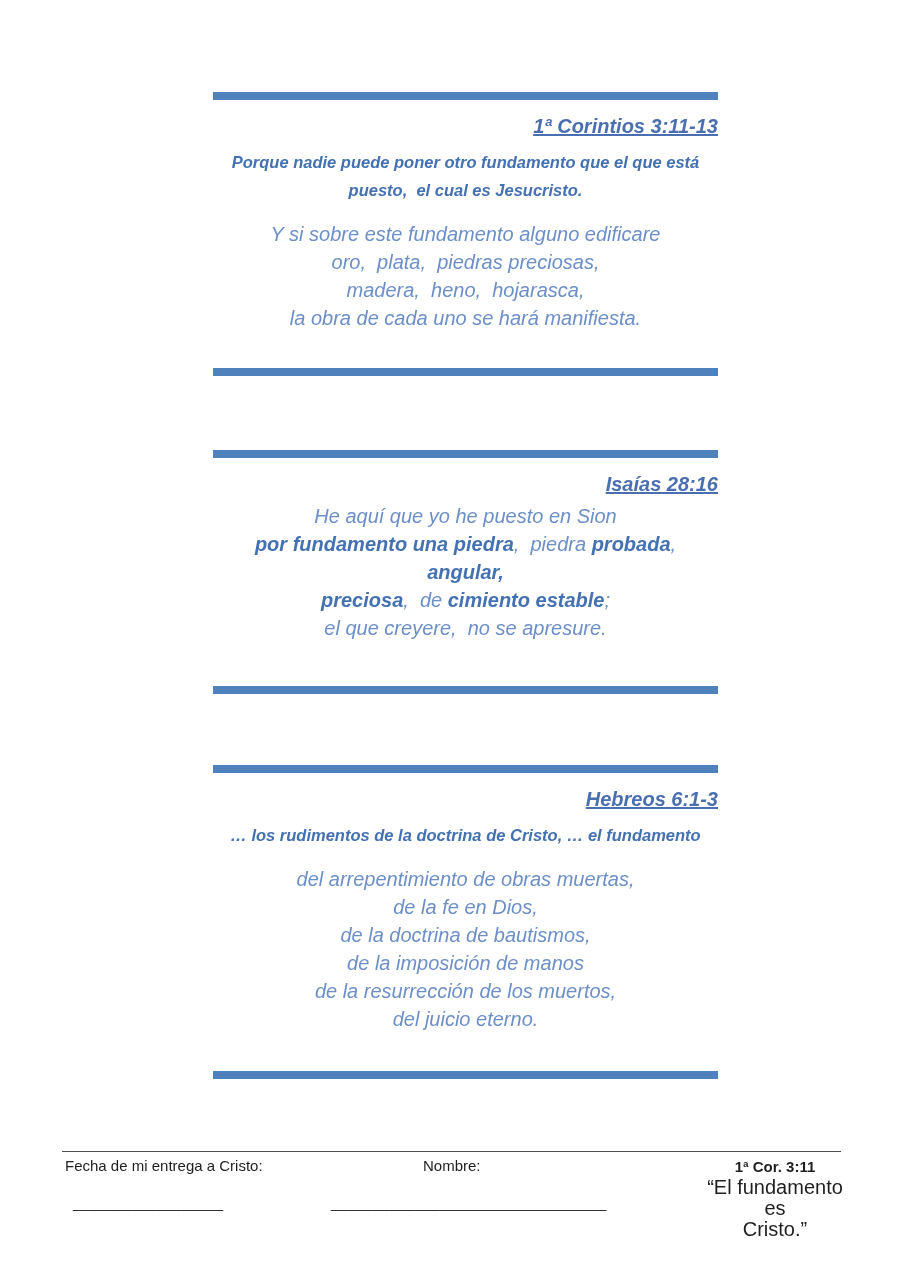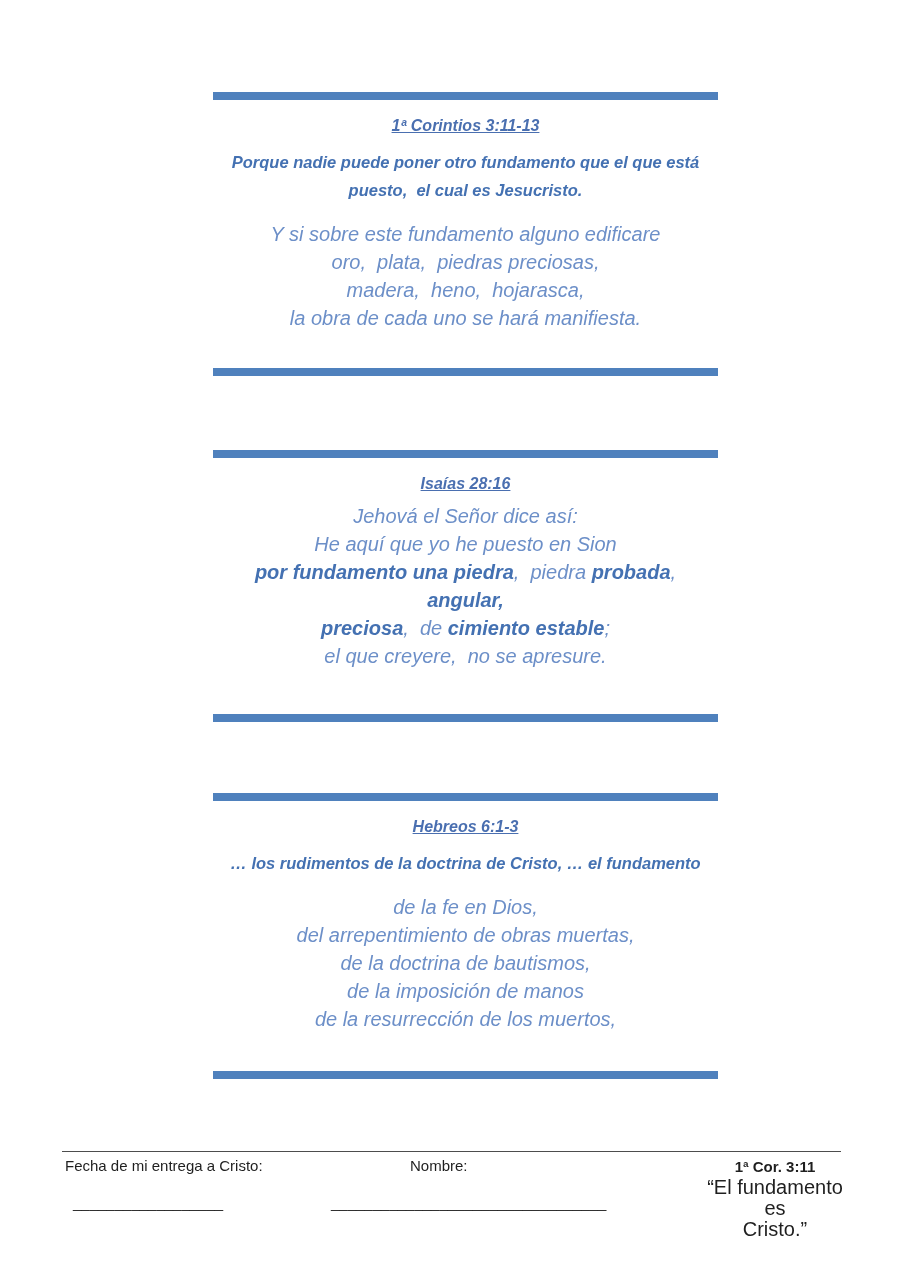--- a/index.html
+++ b/index.html
@@ -24,25 +24,26 @@
   }
   #bar1 { margin-top: 92px; }
   #bar2 { margin-top: 36px; }
   #bar3 { margin-top: 74px; }
   #bar4 { margin-top: 44px; }
   #bar5 { margin-top: 71px; }
   #bar6 { margin-top: 38px; }
   .section-heading {
     margin-top: 16px;
     line-height: 20px;
-    font-size: 16px;
+    font-size: 20px;
     font-weight: bold;
     font-style: italic;
     text-decoration: underline;
     color: var(--heading, #4a6fb0);
+    text-align: right;
   }
   .lead {
     margin-top: 12px;
     font-size: 16.5px;
     font-weight: bold;
     font-style: italic;
     color: var(--emphasis, #4471b2);
   }
   .body-text {
     margin-top: 16px;
@@ -68,21 +69,21 @@
     height: 1px;
     background: #4d4d4d;
   }
   .footer-label {
     position: absolute;
     top: 1157px;
     font-size: 15px;
     color: var(--ink, #1f1f1f);
   }
   .date-label { left: 65px; }
-  .name-label { left: 410px; }
+  .name-label { left: 423px; }
   .ref-block {
     position: absolute;
     left: 700px;
     top: 1156px;
     width: 150px;
     text-align: center;
     color: var(--ink, #1f1f1f);
   }
   .ref { font-size: 15px; font-weight: bold; line-height: 21px; }
   .quote { font-size: 20px; line-height: 21px; }
@@ -113,40 +114,40 @@
       <div class="line">oro,  plata,  piedras preciosas,</div>
       <div class="line">madera,  heno,  hojarasca,</div>
       <div class="line">la obra de cada uno se hará manifiesta.</div>
     </div>
 
   <div class="bar" id="bar2"></div>
   <div class="bar" id="bar3"></div>
 
   <div class="section-heading">Isaías 28:16</div>
   <div class="body-text" id="isaias-body">
-      <div class="line"><span class="seg-plain">Jehová el Señor dice así:</span></div>
       <div class="line"><span class="seg-plain">He aquí que yo he puesto en Sion</span></div>
       <div class="line"><span class="seg-bold">por fundamento una piedra</span><span class="seg-plain">,  piedra </span><span class="seg-bold">probada</span><span class="seg-plain">,  </span><span class="seg-bold">angular,</span></div>
       <div class="line"><span class="seg-bold">preciosa</span><span class="seg-plain">,  de </span><span class="seg-bold">cimiento estable</span><span class="seg-plain">;</span></div>
       <div class="line"><span class="seg-plain">el que creyere,  no se apresure.</span></div>
     </div>
 
   <div class="bar" id="bar4"></div>
   <div class="bar" id="bar5"></div>
 
   <div class="section-heading">Hebreos 6:1-3</div>
   <div class="lead">
       <div class="line">… los rudimentos de la doctrina de Cristo, … el fundamento</div>
     </div>
   <div class="body-text">
+      <div class="line">del arrepentimiento de obras muertas,</div>
       <div class="line">de la fe en Dios,</div>
-      <div class="line">del arrepentimiento de obras muertas,</div>
       <div class="line">de la doctrina de bautismos,</div>
       <div class="line">de la imposición de manos</div>
       <div class="line">de la resurrección de los muertos,</div>
+      <div class="line">del juicio eterno.</div>
     </div>
 
   <div class="bar" id="bar6"></div>
 
 </div>
 
 <div>
   <div class="footer-line"></div>
   <div class="footer-label date-label">Fecha de mi entrega a Cristo:</div>
   <div class="footer-label name-label">Nombre:</div>

